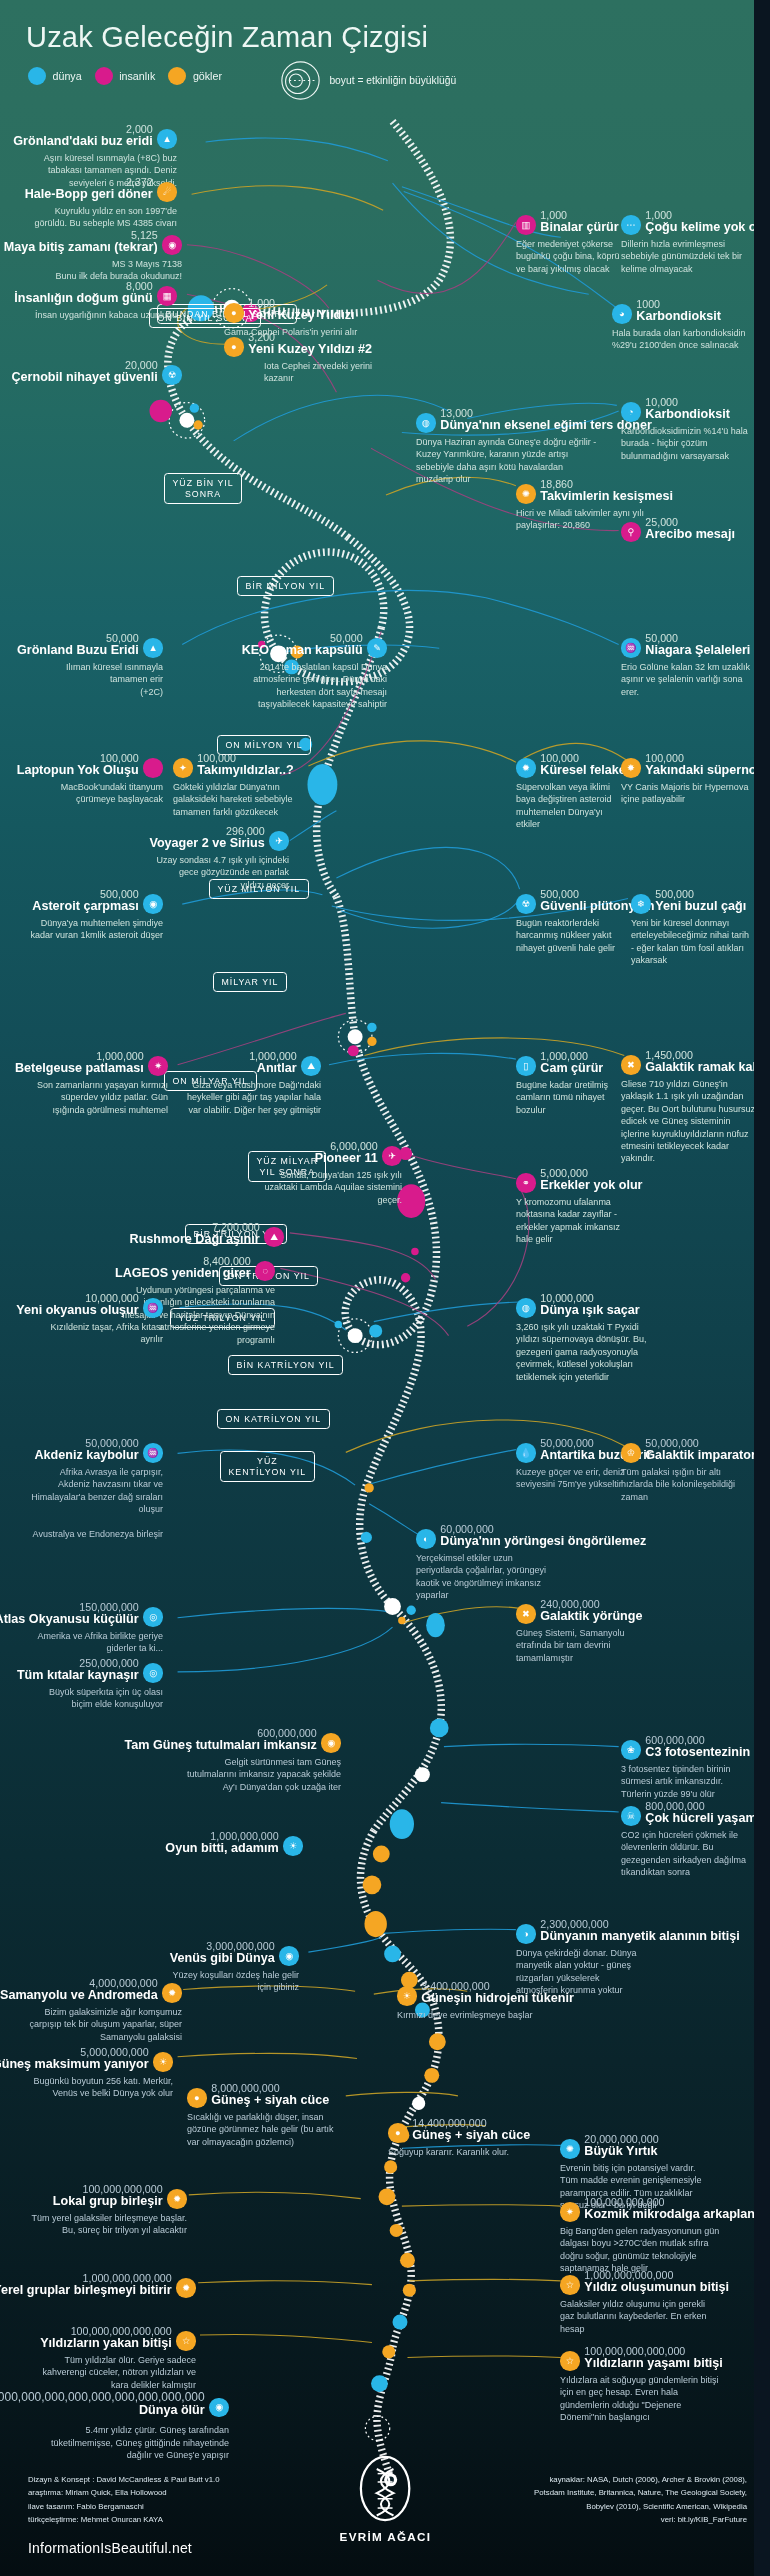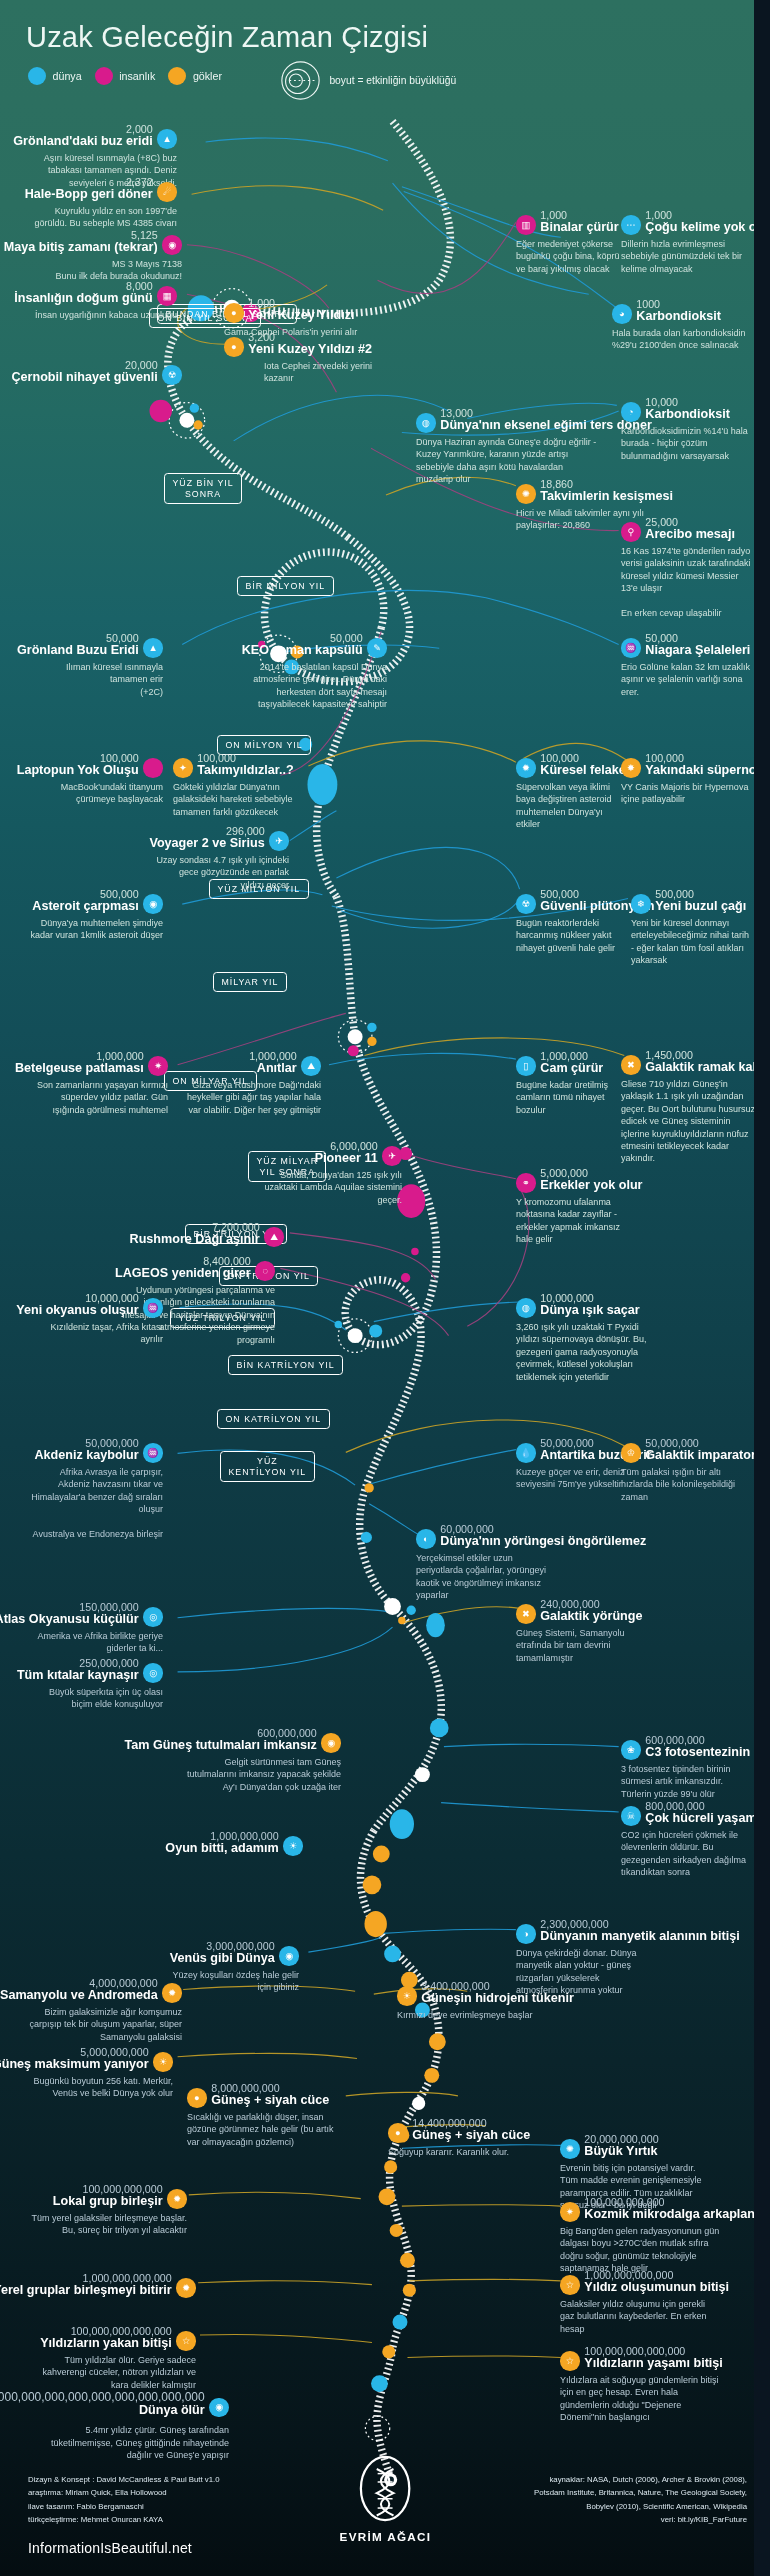--- a/index.html
+++ b/index.html
@@ -444,23 +444,20 @@
         <div class="dsc" style="white-space: pre-line;">Hicri ve Miladi takvimler aynı yılı paylaşırlar: 20,860</div>
       </div>
       <div class="evt right" style="left: 621px; top: 517px; width: 134px;">
         <div class="hdr">
           <span class="icon" style="background: rgb(216, 27, 140);">⚲</span>
           <span class="txt">
             <div class="yr">25,000</div>
             <div class="ttl">Arecibo mesajı</div>
           </span>
         </div>
-        <div class="dsc" style="white-space: pre-line;">16 Kas 1974'te gönderilen radyo verisi galaksinin uzak tarafındaki küresel yıldız kümesi Messier 13'e ulaşır
-
-En erken cevap ulaşabilir</div>
       </div>
       <div class="evt left" style="left: 28px; top: 633px; width: 135px;">
         <div class="hdr">
           <span class="icon" style="background: rgb(41, 182, 232);">▲</span>
           <span class="txt">
             <div class="yr">50,000</div>
             <div class="ttl">Grönland Buzu Eridi</div>
           </span>
         </div>
         <div class="dsc" style="white-space: pre-line;">Ilıman küresel ısınmayla tamamen erir

